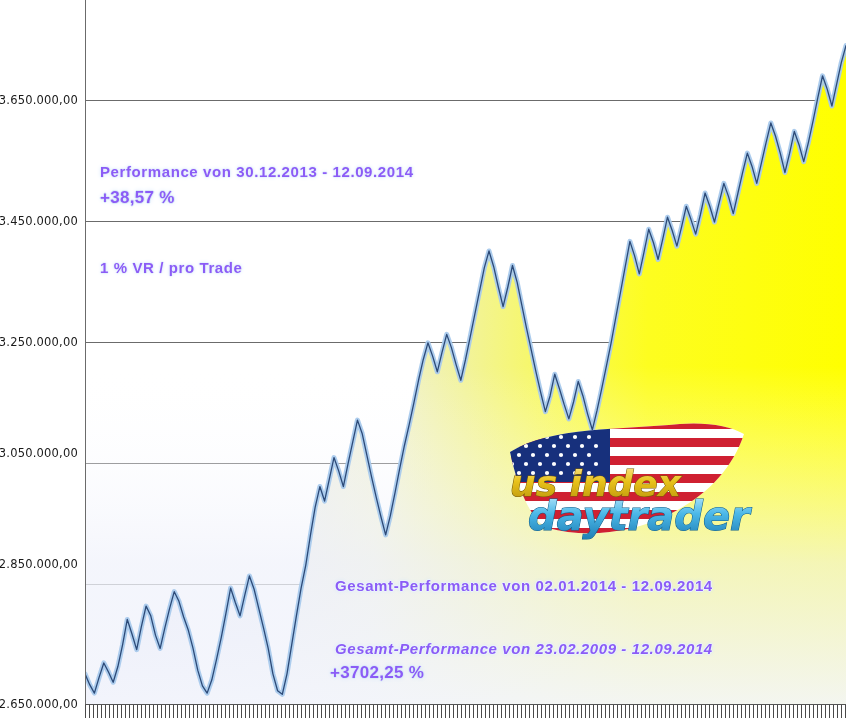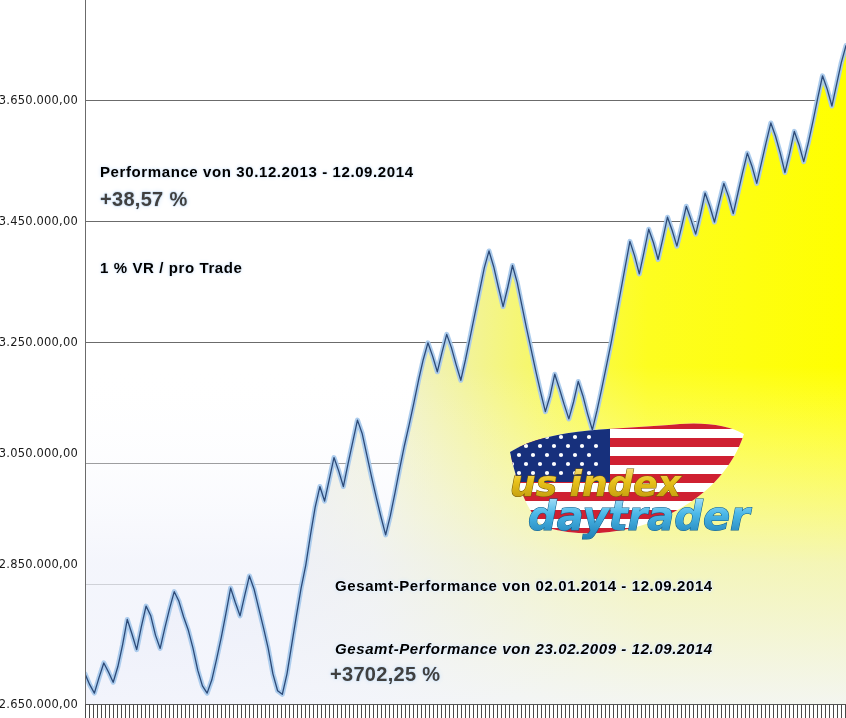--- a/index.html
+++ b/index.html
@@ -50,29 +50,29 @@
     font-size:36px;font-weight:bold;
     font-family:"Liberation Sans", sans-serif;
     color:#2a5fa8;letter-spacing:0px;
     text-shadow:
       0 0 1px #fff, 1px 1px 0 #cfe0f5, -1px 1px 0 #cfe0f5,
       1px -1px 0 #cfe0f5, -1px -1px 0 #cfe0f5,
       0 0 5px #bcd6f2, 0 0 9px #d6e6f8;
   }
   .sub-hollow{
     font-size:15px;font-weight:bold;
-    color:#000000;
+    color:#8b5cf6;
     text-shadow:
       1px 0 0 #eaf3fd,-1px 0 0 #eaf3fd,0 1px 0 #eaf3fd,0 -1px 0 #eaf3fd,
       0 0 4px #cfe3f8;
     letter-spacing:.6px;
   }
   .sub-solid{
-    font-size:20px;font-weight:bold;
-    color:#404040;
+    font-size:17px;font-weight:bold;
+    color:#8b5cf6;
     text-shadow:
       1px 0 0 #dbeaf9,-1px 0 0 #dbeaf9,0 1px 0 #dbeaf9,0 -1px 0 #dbeaf9,
       0 0 5px #cfe3f8;
     letter-spacing:.3px;
   }
   #perf-line{left:100px;top:163px;}
   #perf-val{left:100px;top:188px;}
   #vr-line{left:100px;top:259px;font-size:15px;}
   #g1-line{left:335px;top:577px;}
   #g1-val{left:330px;top:599px;}

